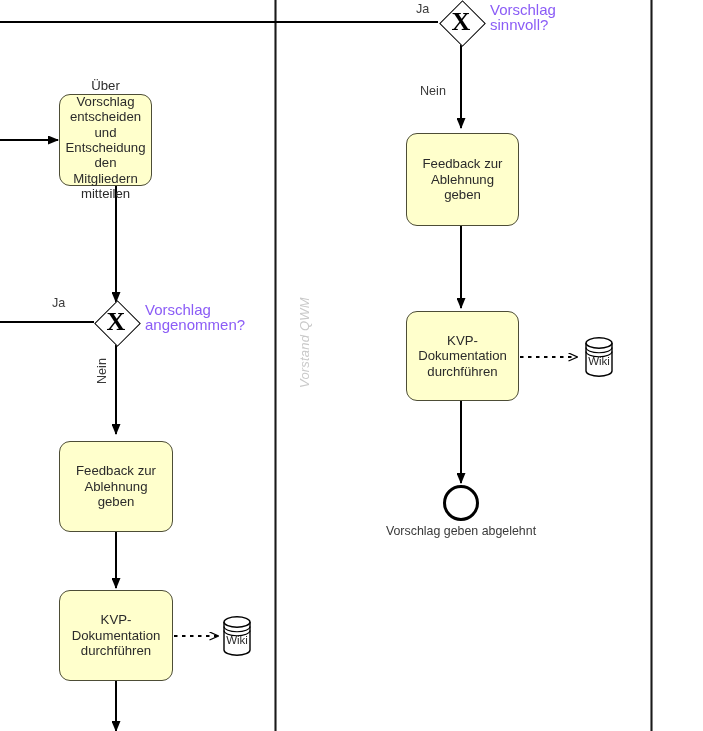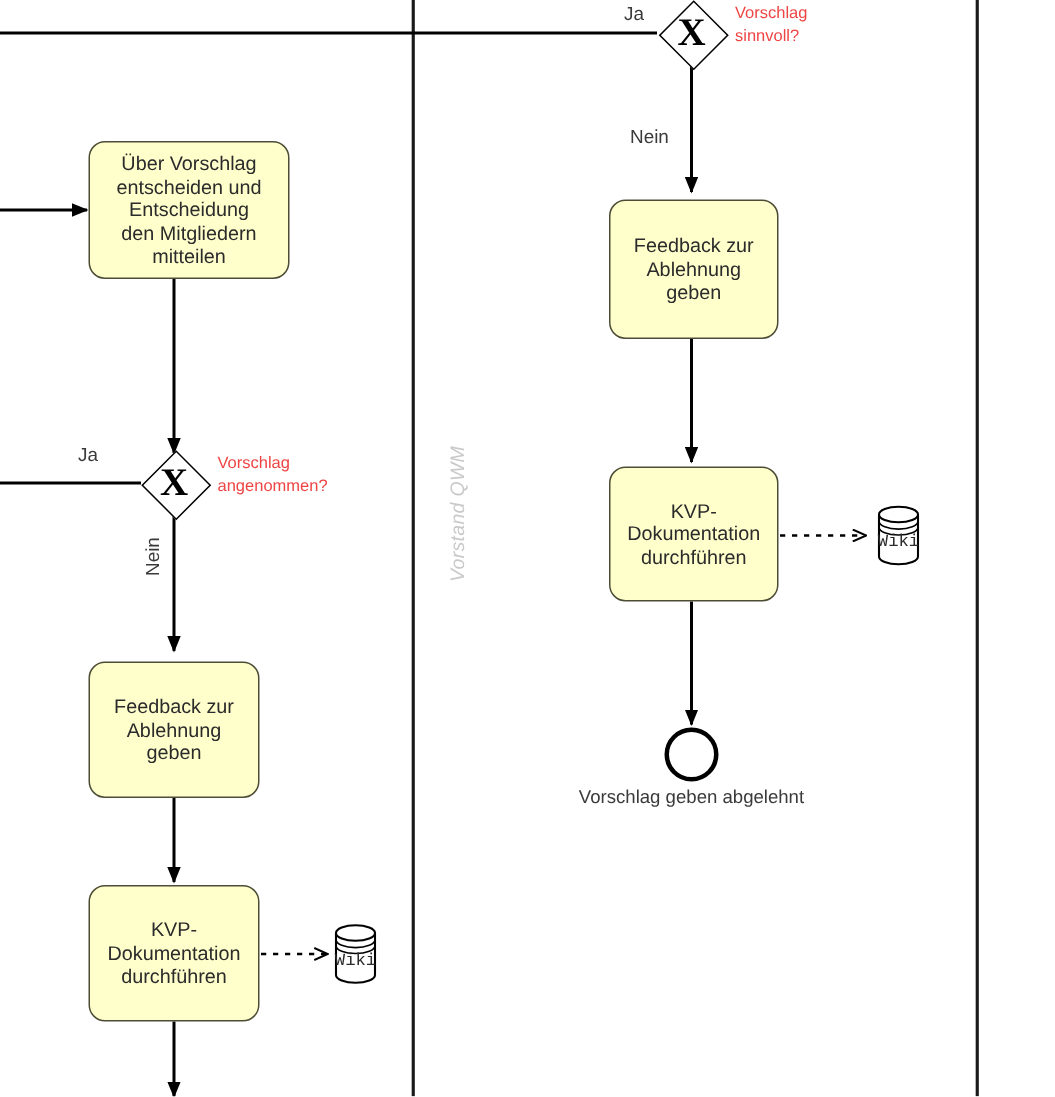--- a/index.html
+++ b/index.html
@@ -98,40 +98,39 @@
     z-index: 5;
   }
   .datastore .ds-label {
     position: absolute;
     left: 0;
     top: 20px;
     width: 40px;
     text-align: center;
     font-size: 11.5px;
     color: #2b2b2b;
-    font-family: Liberation Mono, monospace;
   }
 
   
   .flow-label {
     position: absolute;
     font-size: 12.6px;
     color: #3a3a3a;
     white-space: nowrap;
     z-index: 6;
   }
   .flow-label.vertical {
     transform: rotate(-90deg);
     transform-origin: left top;
   }
   .node-label {
     position: absolute;
-    font-size: 11px;
+    font-size: 15px;
     line-height: 15.2px;
-    color: #ef4444;
+    color: #8b5cf6;
     white-space: pre-line;
     z-index: 6;
   }
   .event-label {
     position: absolute;
     font-size: 12.4px;
     color: #3a3a3a;
     white-space: nowrap;
     text-align: center;
     z-index: 6;
@@ -224,21 +223,21 @@
 angenommen?</div>
 
   <div class="flow-label" style="left:416px; top:2px;">Ja</div>
 
   <div class="flow-label" style="left:420px; top:84px;">Nein</div>
 
   <div class="flow-label" style="left:52px; top:296px;">Ja</div>
 
   <div class="flow-label vertical" style="left:95px; top:384px;">Nein</div>
 
-  <div class="task" style="left:59px; top:94px; width:134px; height:92px;">Über Vorschlag
+  <div class="task" style="left:59px; top:94px; width:93px; height:92px;">Über Vorschlag
 entscheiden und
 Entscheidung
 den Mitgliedern
 mitteilen</div>
 
   <div class="task" style="left:59px; top:441px; width:114px; height:91px;">Feedback zur
 Ablehnung
 geben</div>
 
   <div class="task" style="left:59px; top:590px; width:114px; height:91px;">KVP-

